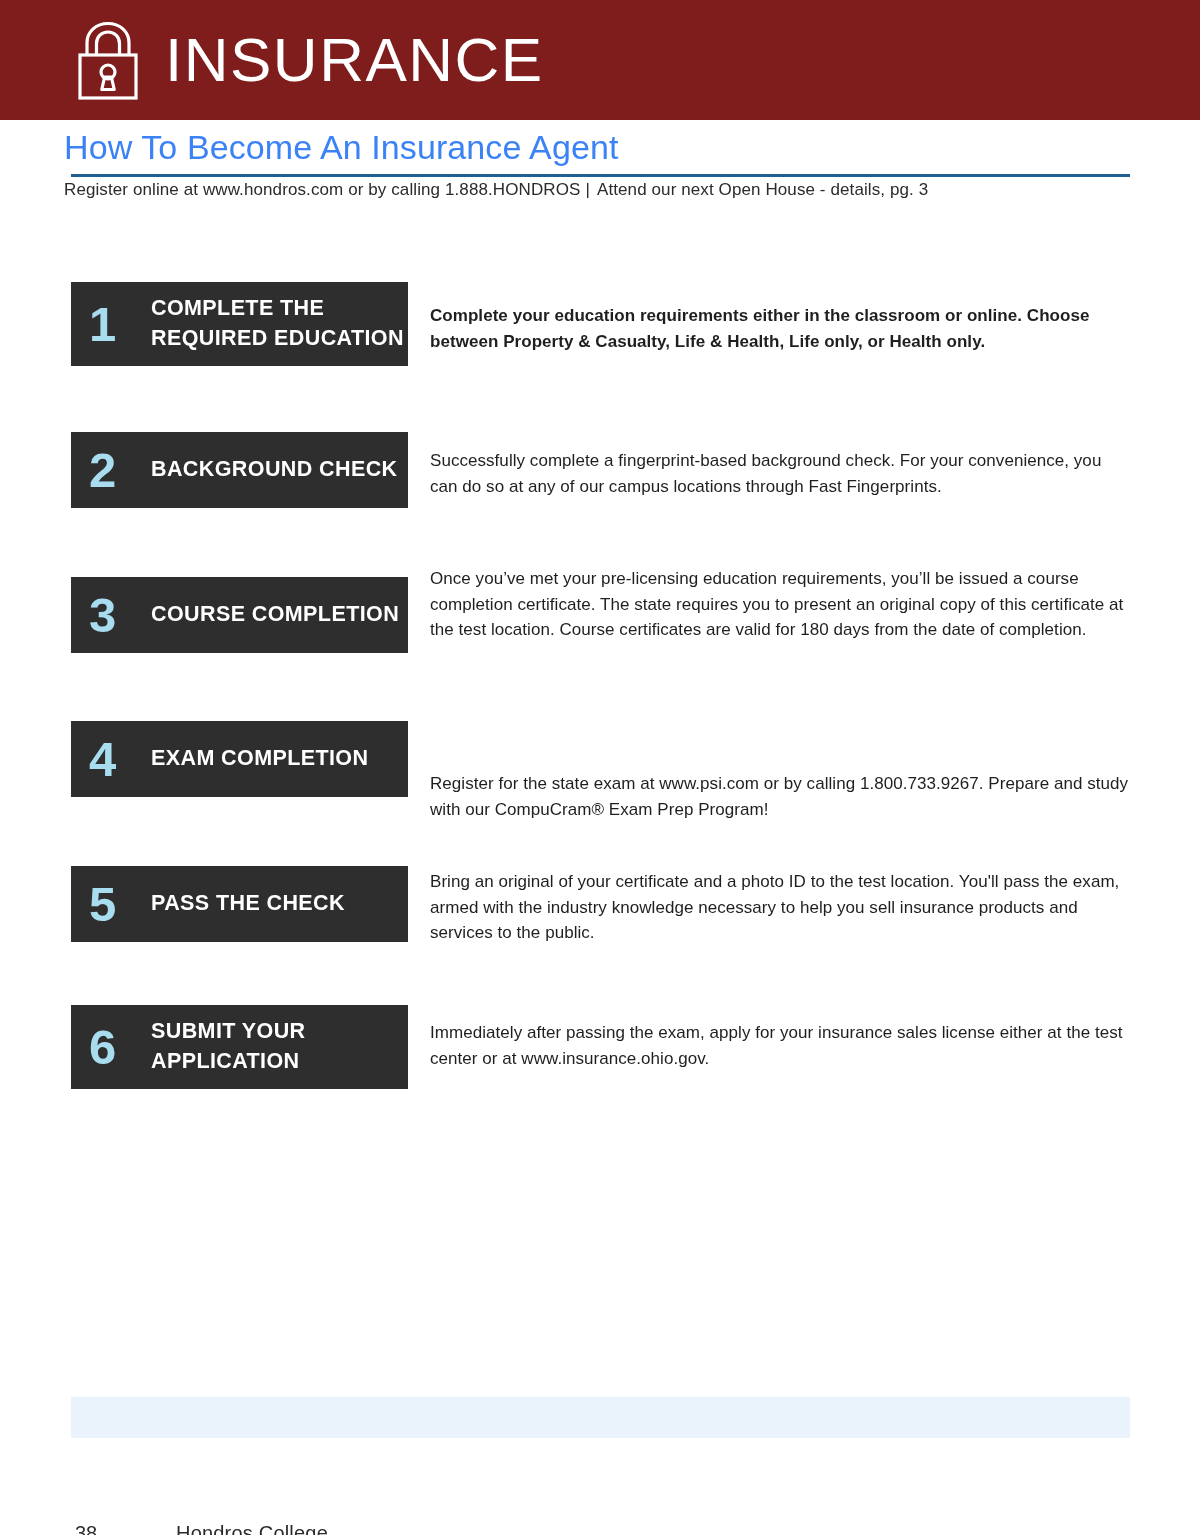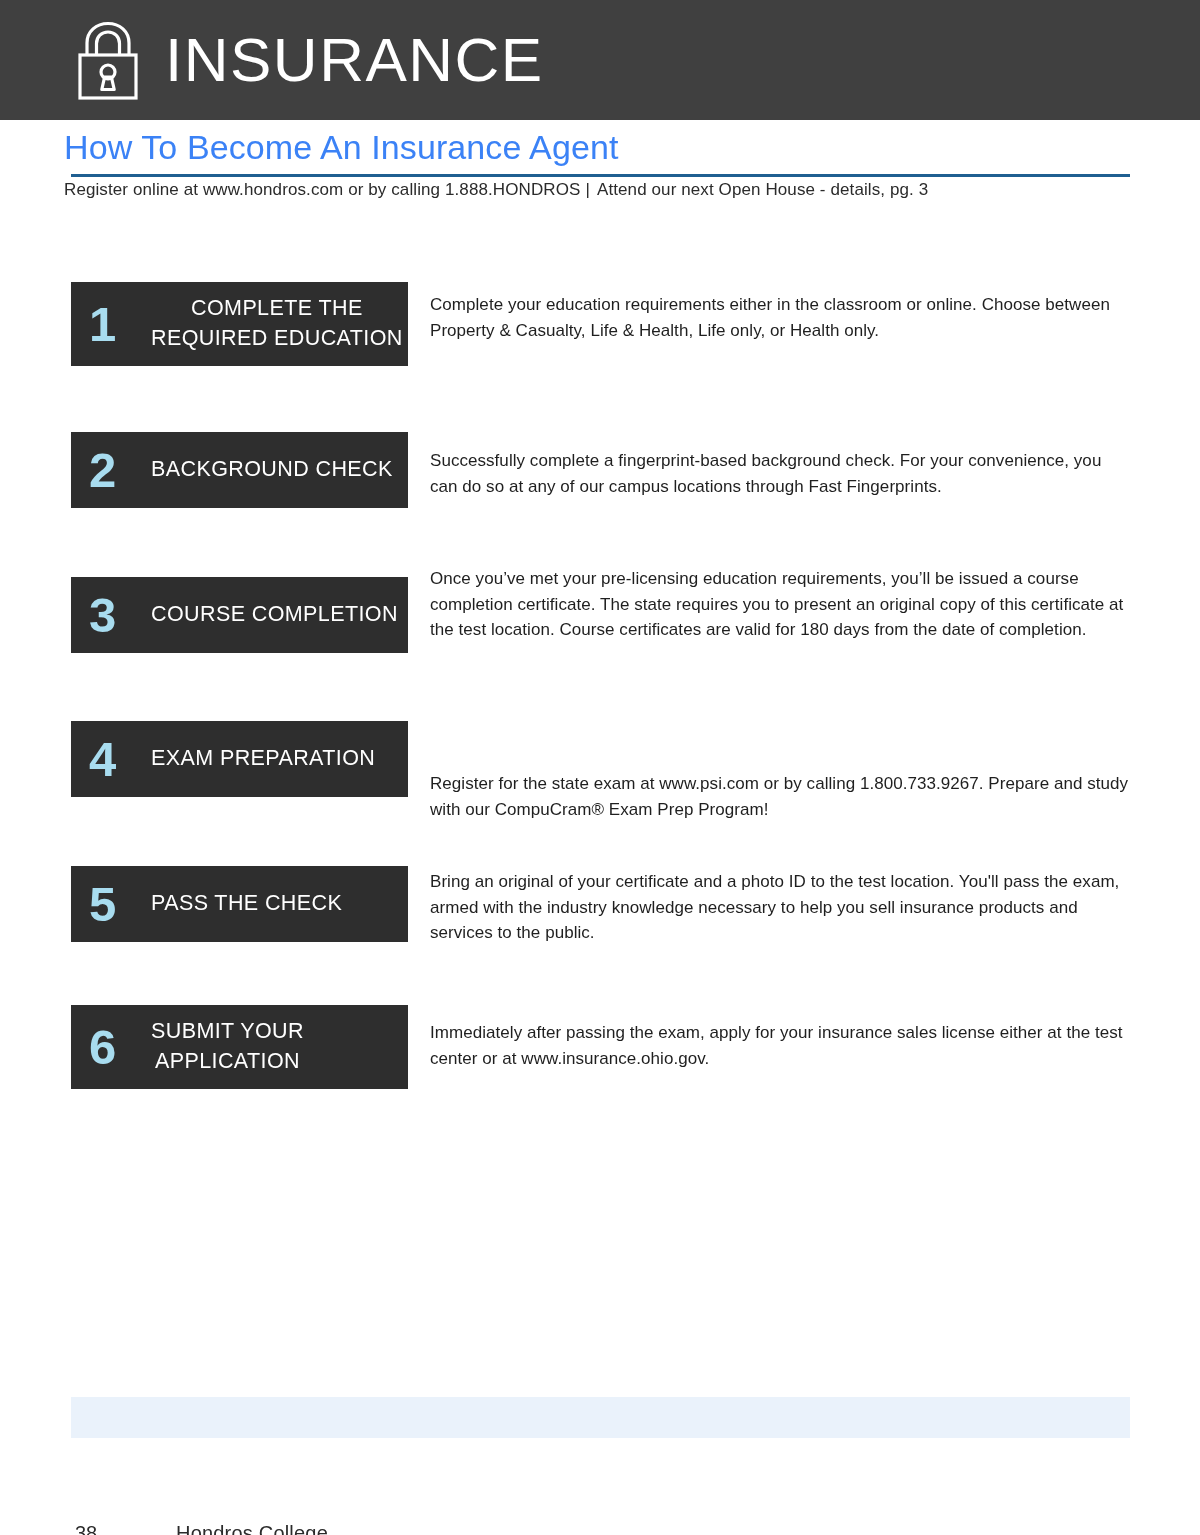--- a/index.html
+++ b/index.html
@@ -22,21 +22,21 @@
     background: #ffffff;
   }
 
   
   .header-band {
     position: absolute;
     left: 0;
     top: 0;
     width: 1200px;
     height: 120px;
-    background: #404040;
+    background: #7f1d1d;
     display: flex;
     align-items: center;
     padding-left: 71px;
     box-sizing: border-box;
   }
   .lock-icon {
     width: 74px;
     height: 80px;
     flex: 0 0 auto;
     display: block;
@@ -118,25 +118,24 @@
     font-weight: 700;
     line-height: 1;
     width: 62px;
     flex: 0 0 auto;
     text-align: left;
     letter-spacing: -1px;
   }
   .step-label {
     color: #ffffff;
     font-size: 21.5px;
-    font-weight: 400;
+    font-weight: 700;
     letter-spacing: 0.4px;
     line-height: 1.38;
     white-space: pre-line;
-    text-align: center;
   }
   .step-body {
     position: absolute;
     left: 430px;
     width: 700px;
     font-size: 17px;
     line-height: 1.5;
     color: #1f1f1f;
     letter-spacing: 0.05px;
   }
@@ -195,21 +194,21 @@
   </div>
 
   <div class="steps">
 
     <div class="step-row">
       <div class="step-badge" style="top:282px; height:84px;">
         <span class="step-num">1</span>
         <span class="step-label">COMPLETE THE
 REQUIRED EDUCATION</span>
       </div>
-      <div class="step-body" style="top:292px;">Complete your education requirements either in the classroom or online. Choose between Property &amp; Casualty, Life &amp; Health, Life only, or Health only.</div>
+      <div class="step-body" style="top:303px;font-weight:bold;">Complete your education requirements either in the classroom or online. Choose between Property &amp; Casualty, Life &amp; Health, Life only, or Health only.</div>
     </div>
 
     <div class="step-row">
       <div class="step-badge" style="top:432px; height:76px;">
         <span class="step-num">2</span>
         <span class="step-label">BACKGROUND CHECK</span>
       </div>
       <div class="step-body" style="top:448px;">Successfully complete a fingerprint-based background check. For your convenience, you can do so at any of our campus locations through Fast Fingerprints.</div>
     </div>
 
@@ -217,21 +216,21 @@
       <div class="step-badge" style="top:577px; height:76px;">
         <span class="step-num">3</span>
         <span class="step-label">COURSE COMPLETION</span>
       </div>
       <div class="step-body" style="top:566px;">Once you’ve met your pre-licensing education requirements, you’ll be issued a course completion certificate. The state requires you to present an original copy of this certificate at the test location. Course certificates are valid for 180 days from the date of completion.</div>
     </div>
 
     <div class="step-row">
       <div class="step-badge" style="top:721px; height:76px;">
         <span class="step-num">4</span>
-        <span class="step-label">EXAM PREPARATION</span>
+        <span class="step-label">EXAM COMPLETION</span>
       </div>
       <div class="step-body" style="top:734px;margin-top:37px;">Register for the state exam at www.psi.com or by calling 1.800.733.9267. Prepare and study with our CompuCram® Exam Prep Program!</div>
     </div>
 
     <div class="step-row">
       <div class="step-badge" style="top:866px; height:76px;">
         <span class="step-num">5</span>
         <span class="step-label">PASS THE CHECK</span>
       </div>
       <div class="step-body" style="top:869px;">Bring an original of your certificate and a photo ID to the test location. You'll pass the exam, armed with the industry knowledge necessary to help you sell insurance products and services to the public.</div>

